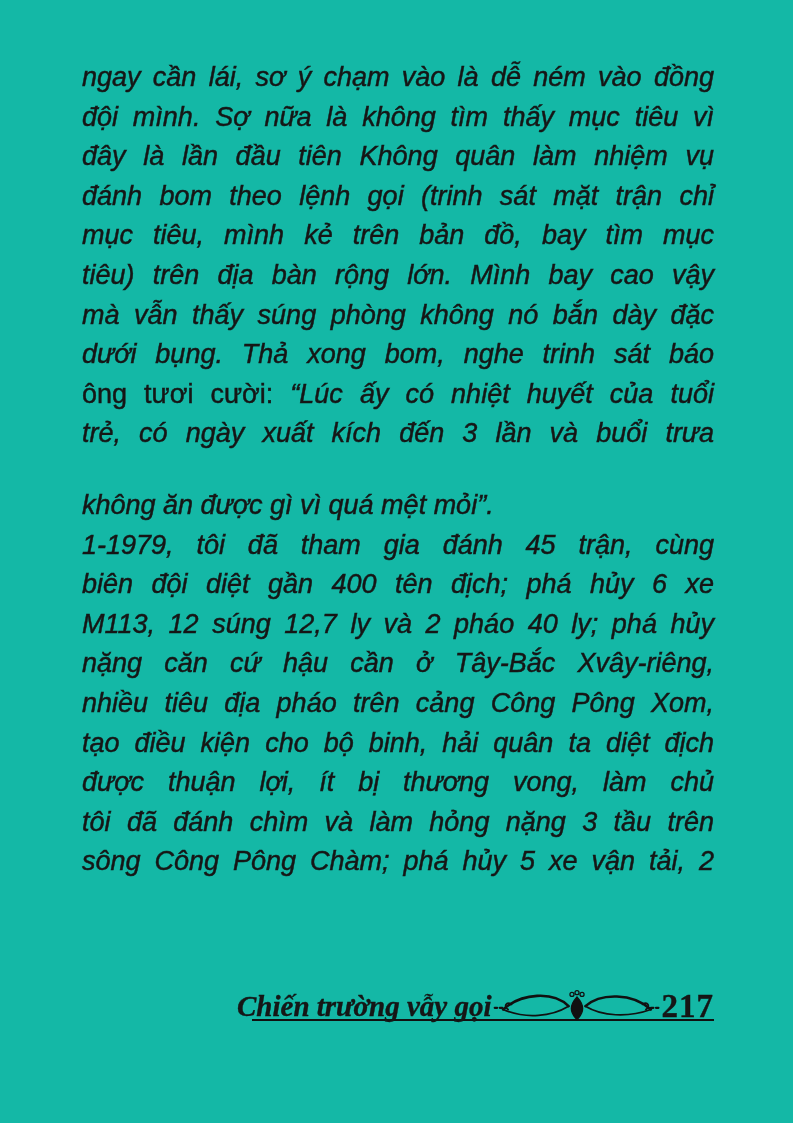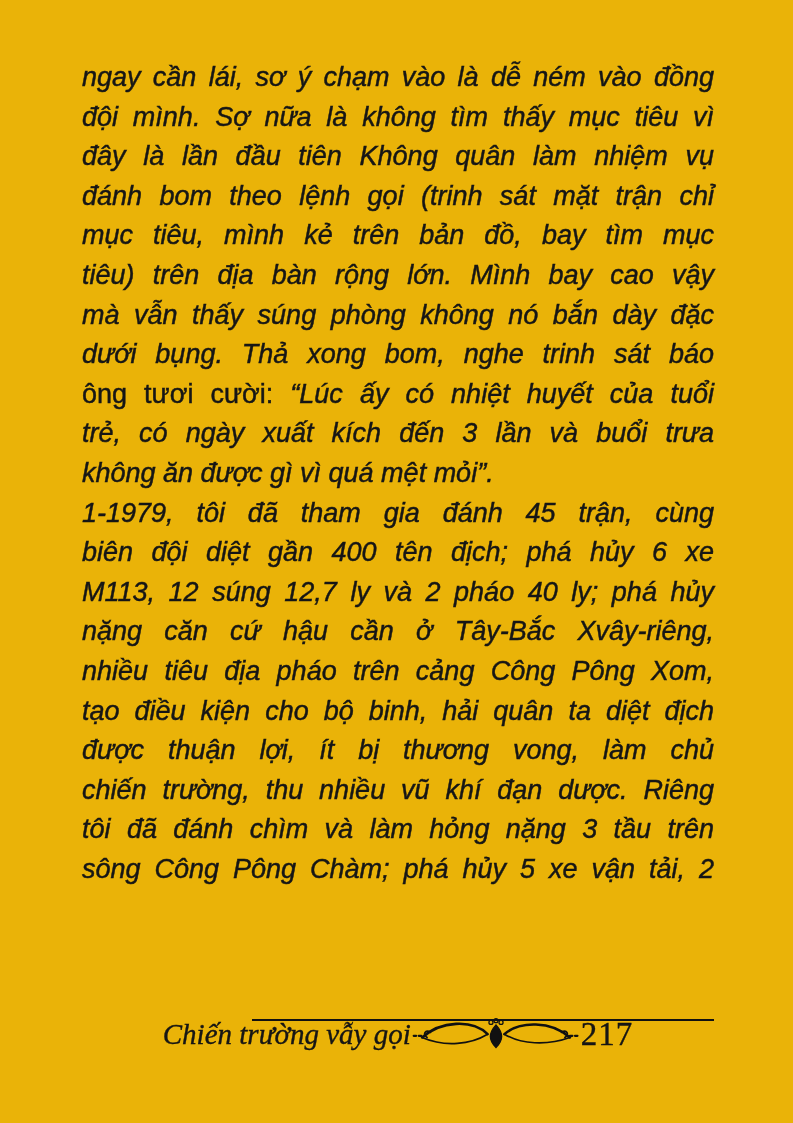--- a/index.html
+++ b/index.html
@@ -1,61 +1,62 @@
 <!DOCTYPE html>
 <html><head>
 <meta charset="utf-8">
 <style>
   html, body { margin: 0; padding: 0; background: #e8e8e8; }
   .page {
     position: relative;
     width: 793px;
     height: 1123px;
     margin: 0 auto;
-    background: #eab308;
+    background: #14b8a6;
     overflow: hidden;
     color: #161616;
     font-family: "Liberation Sans", sans-serif;
   }
   .body-text {
     position: absolute;
     left: 82px;
     top: 58px;
     width: 632px;
     font-size: 27px;
     line-height: 39.6px;
     font-style: italic;
     font-weight: 400;
     -webkit-text-stroke: 0.45px #161616;
   }
   .para { margin: 0; }
   .line {
     text-align: justify;
     text-align-last: justify;
   }
-  .line.end { text-align-last: left; }
+  .line.end { text-align-last: left; margin-top: 32px; }
   .line.indent { text-indent: 103px; }
   .up { font-style: normal; }
   .footer-rule {
     position: absolute;
     left: 252px;
     top: 1019px;
     width: 462px;
     height: 0;
     border-top: 2.5px solid #111;
   }
   .footer {
     position: absolute;
     left: 82px;
-    top: 1016px;
+    top: 988px;
     width: 632px;
     display: flex;
-    justify-content: center;
+    justify-content: flex-end;
     align-items: center;
     font-family: "Liberation Serif", serif;
+    font-weight: bold;
     -webkit-text-stroke: 0.35px #111;
   }
   .footer-title {
     font-style: italic;
     font-size: 29px;
     white-space: nowrap;
   }
   .ornament-wrap {
     display: inline-flex;
     align-items: center;
@@ -86,21 +87,20 @@
         <div class="line end"><span class="it">không ăn được gì vì quá mệt mỏi”.</span></div>
       </div>
       <div class="para">
         <div class="line"><span class="it">1-1979, tôi đã tham gia đánh 45 trận, cùng</span></div>
         <div class="line"><span class="it">biên đội diệt gần 400 tên địch; phá hủy 6 xe</span></div>
         <div class="line"><span class="it">M113, 12 súng 12,7 ly và 2 pháo 40 ly; phá hủy</span></div>
         <div class="line"><span class="it">nặng căn cứ hậu cần ở Tây-Bắc Xvây-riêng,</span></div>
         <div class="line"><span class="it">nhiều tiêu địa pháo trên cảng Công Pông Xom,</span></div>
         <div class="line"><span class="it">tạo điều kiện cho bộ binh, hải quân ta diệt địch</span></div>
         <div class="line"><span class="it">được thuận lợi, ít bị thương vong, làm chủ</span></div>
-        <div class="line"><span class="it">chiến trường, thu nhiều vũ khí đạn dược. Riêng</span></div>
         <div class="line"><span class="it">tôi đã đánh chìm và làm hỏng nặng 3 tầu trên</span></div>
         <div class="line"><span class="it">sông Công Pông Chàm; phá hủy 5 xe vận tải, 2</span></div>
       </div>
     </div>
 
   <div class="footer-rule"></div>
 
   <div class="footer">
     <span class="footer-title">Chiến trường vẫy gọi</span>
     <span class="ornament-wrap">

